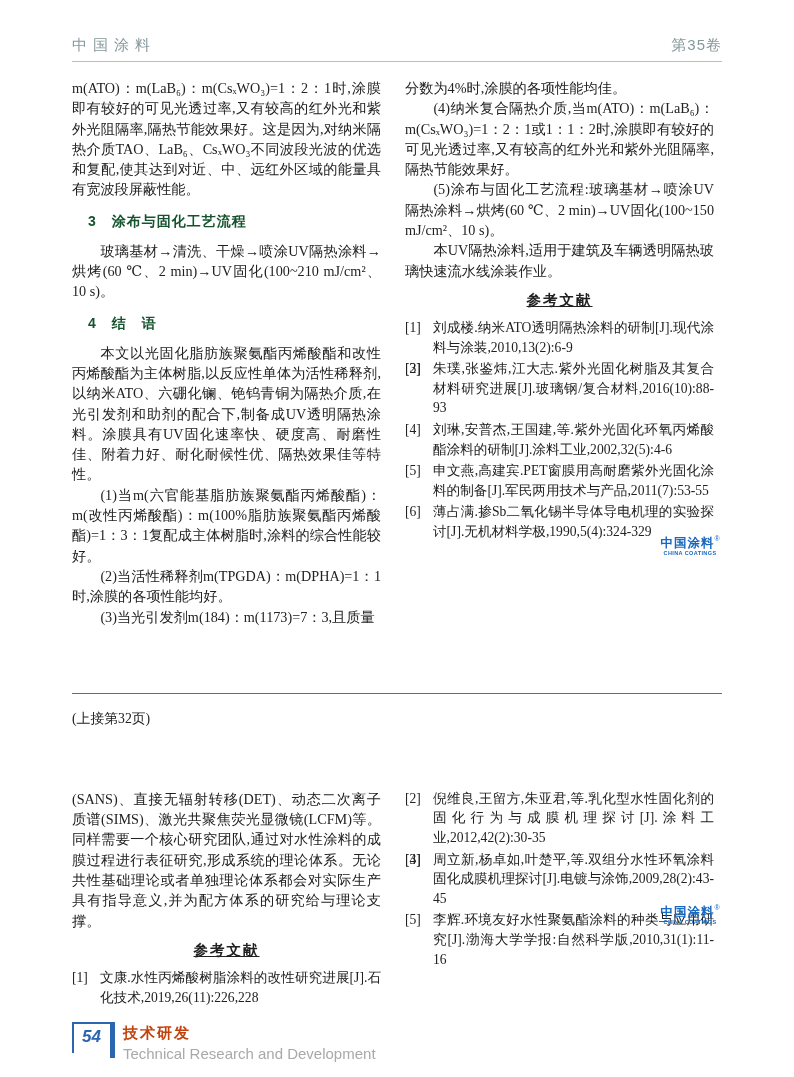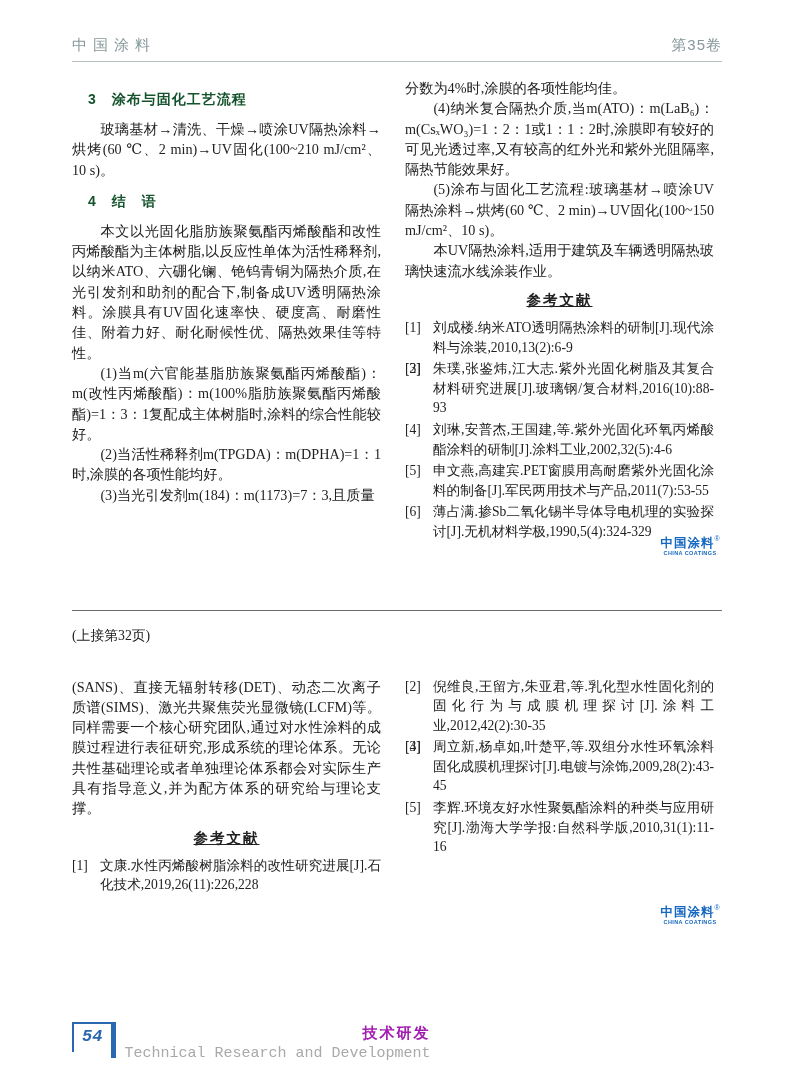--- a/index.html
+++ b/index.html
@@ -44,61 +44,61 @@
   }
   .ref{
     position:relative;padding-left:28px;
     font-size:13.6px;line-height:19.6px;
     text-align:justify;margin:0 0 2px;
   }
   .ref .lbl{position:absolute;left:0;top:0;}
   
   .divider{height:0;border-top:1.5px solid #6b6b6b;margin-top:66px;}
   .cont-note{margin-top:16px;font-size:13.8px;}
-  .cols2{margin-top:32px;}
+  .cols2{margin-top:61px;}
   
   .brand{
     position:absolute;width:60px;text-align:center;
     color:#1668c0;font-family:"Liberation Sans","DejaVu Sans",sans-serif;
     line-height:1.05;
   }
   .brand .nm{font-size:12.5px;font-weight:bold;letter-spacing:1px;white-space:nowrap;}
   .brand .mk{font-size:7px;vertical-align:super;}
   .brand .tg{font-size:5.5px;font-weight:bold;letter-spacing:.4px;white-space:nowrap;}
   .brand1{left:660px;top:534px;}
   .brand2{left:660px;top:903px;}
   
   .ftr{
     position:absolute;left:72px;top:1022px;
     display:flex;align-items:stretch;
-    font-family:Liberation Mono, monospace;
-    text-align:right;
+    font-family:Liberation Sans, sans-serif;
   }
   .pagenum{
     color:#2b66b0;font-weight:bold;font-style:italic;font-size:17px;
     border-top:2px solid #2b66b0;border-left:2px solid #2b66b0;
     padding:3px 9px 6px 8px;align-self:flex-start;
   }
   .fbar{width:5px;background:#2b66b0;margin-right:8px;height:36px;}
   .ftxt{display:flex;flex-direction:column;justify-content:flex-start;padding-top:2px;}
-  .ftxt .cn{font-size:15px;font-weight:bold;color:#a21caf;letter-spacing:2px;margin-left:28px;}
+  .ftxt .cn{font-size:15px;font-weight:bold;color:#c2410c;letter-spacing:2px;}
   .ftxt .en{font-size:15px;color:#a9a9a9;margin-top:2px;}
 </style>
 </head>
 <body>
 
 <div class="page">
 
   <div class="hdr">
     <span class="jname">中国涂料</span>
     <span class="vol">第35卷</span>
   </div>
 
   <div class="cols">
     <div class="col">
+      <p class="body">m(ATO)：m(LaB₆)：m(CsₓWO₃)=1：2：1时,涂膜即有较好的可见光透过率,又有较高的红外光和紫外光阻隔率,隔热节能效果好。这是因为,对纳米隔热介质TAO、LaB₆、CsₓWO₃不同波段光波的优选和复配,使其达到对近、中、远红外区域的能量具有宽波段屏蔽性能。</p>
       <div class="h-green">
         <span class="num">3</span><span>涂布与固化工艺流程</span>
       </div>
       <p class="body ind">玻璃基材→清洗、干燥→喷涂UV隔热涂料→烘烤(60 ℃、2 min)→UV固化(100~210 mJ/cm²、10 s)。</p>
       <div class="h-green">
         <span class="num">4</span><span>结　语</span>
       </div>
       <p class="body ind">本文以光固化脂肪族聚氨酯丙烯酸酯和改性丙烯酸酯为主体树脂,以反应性单体为活性稀释剂,以纳米ATO、六硼化镧、铯钨青铜为隔热介质,在光引发剂和助剂的配合下,制备成UV透明隔热涂料。涂膜具有UV固化速率快、硬度高、耐磨性佳、附着力好、耐化耐候性优、隔热效果佳等特性。</p>
       <p class="body ind">(1)当m(六官能基脂肪族聚氨酯丙烯酸酯)：m(改性丙烯酸酯)：m(100%脂肪族聚氨酯丙烯酸酯)=1：3：1复配成主体树脂时,涂料的综合性能较好。</p>
       <p class="body ind">(2)当活性稀释剂m(TPGDA)：m(DPHA)=1：1时,涂膜的各项性能均好。</p>

